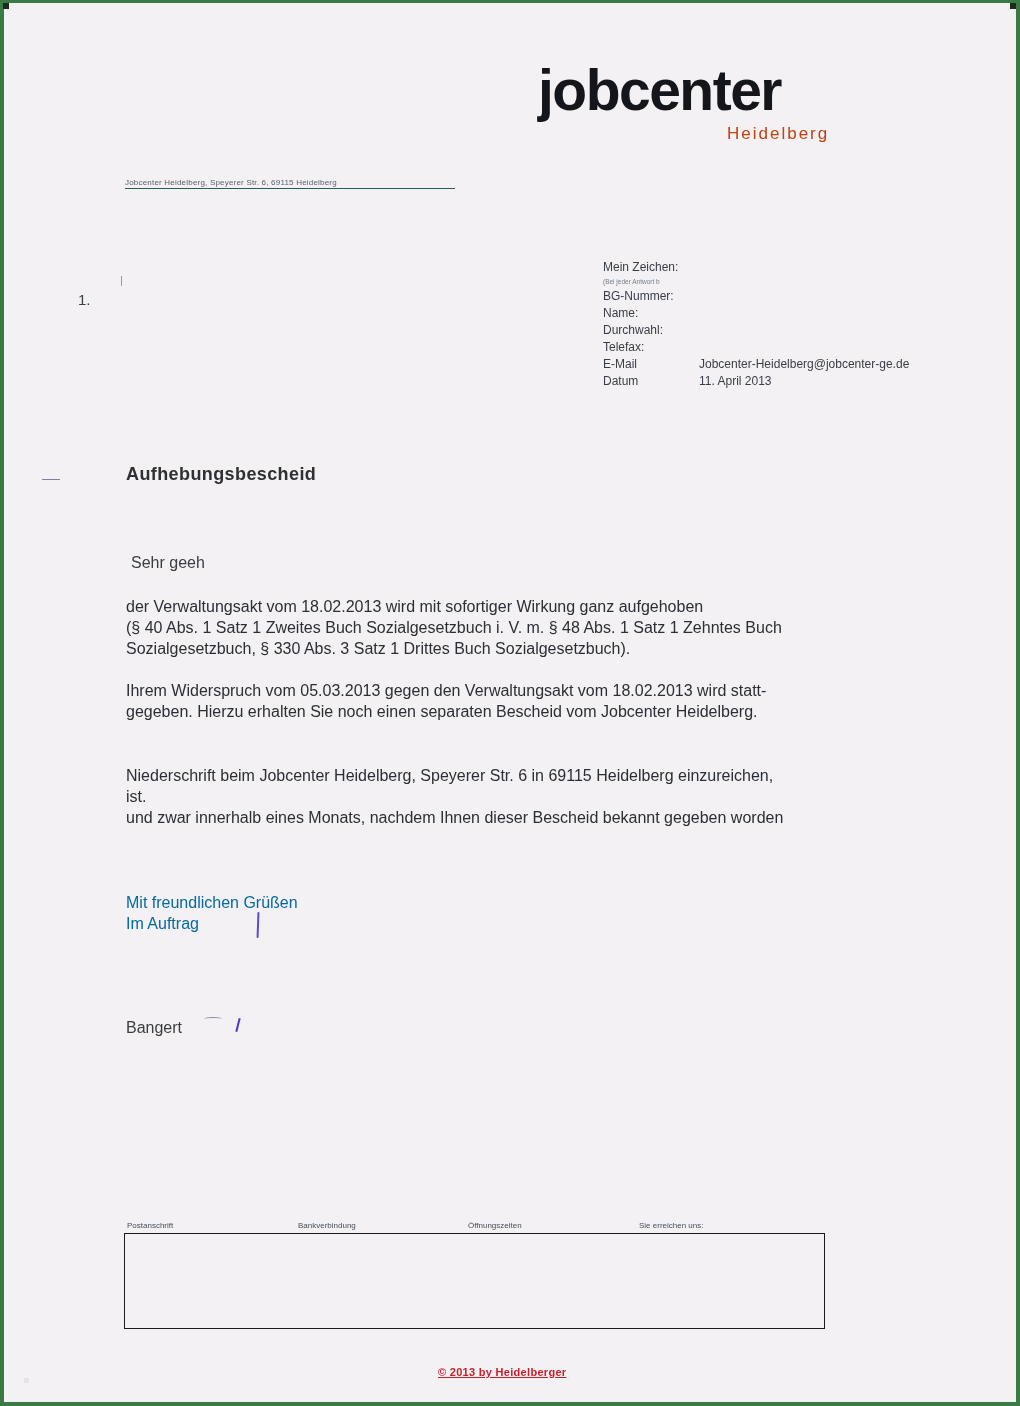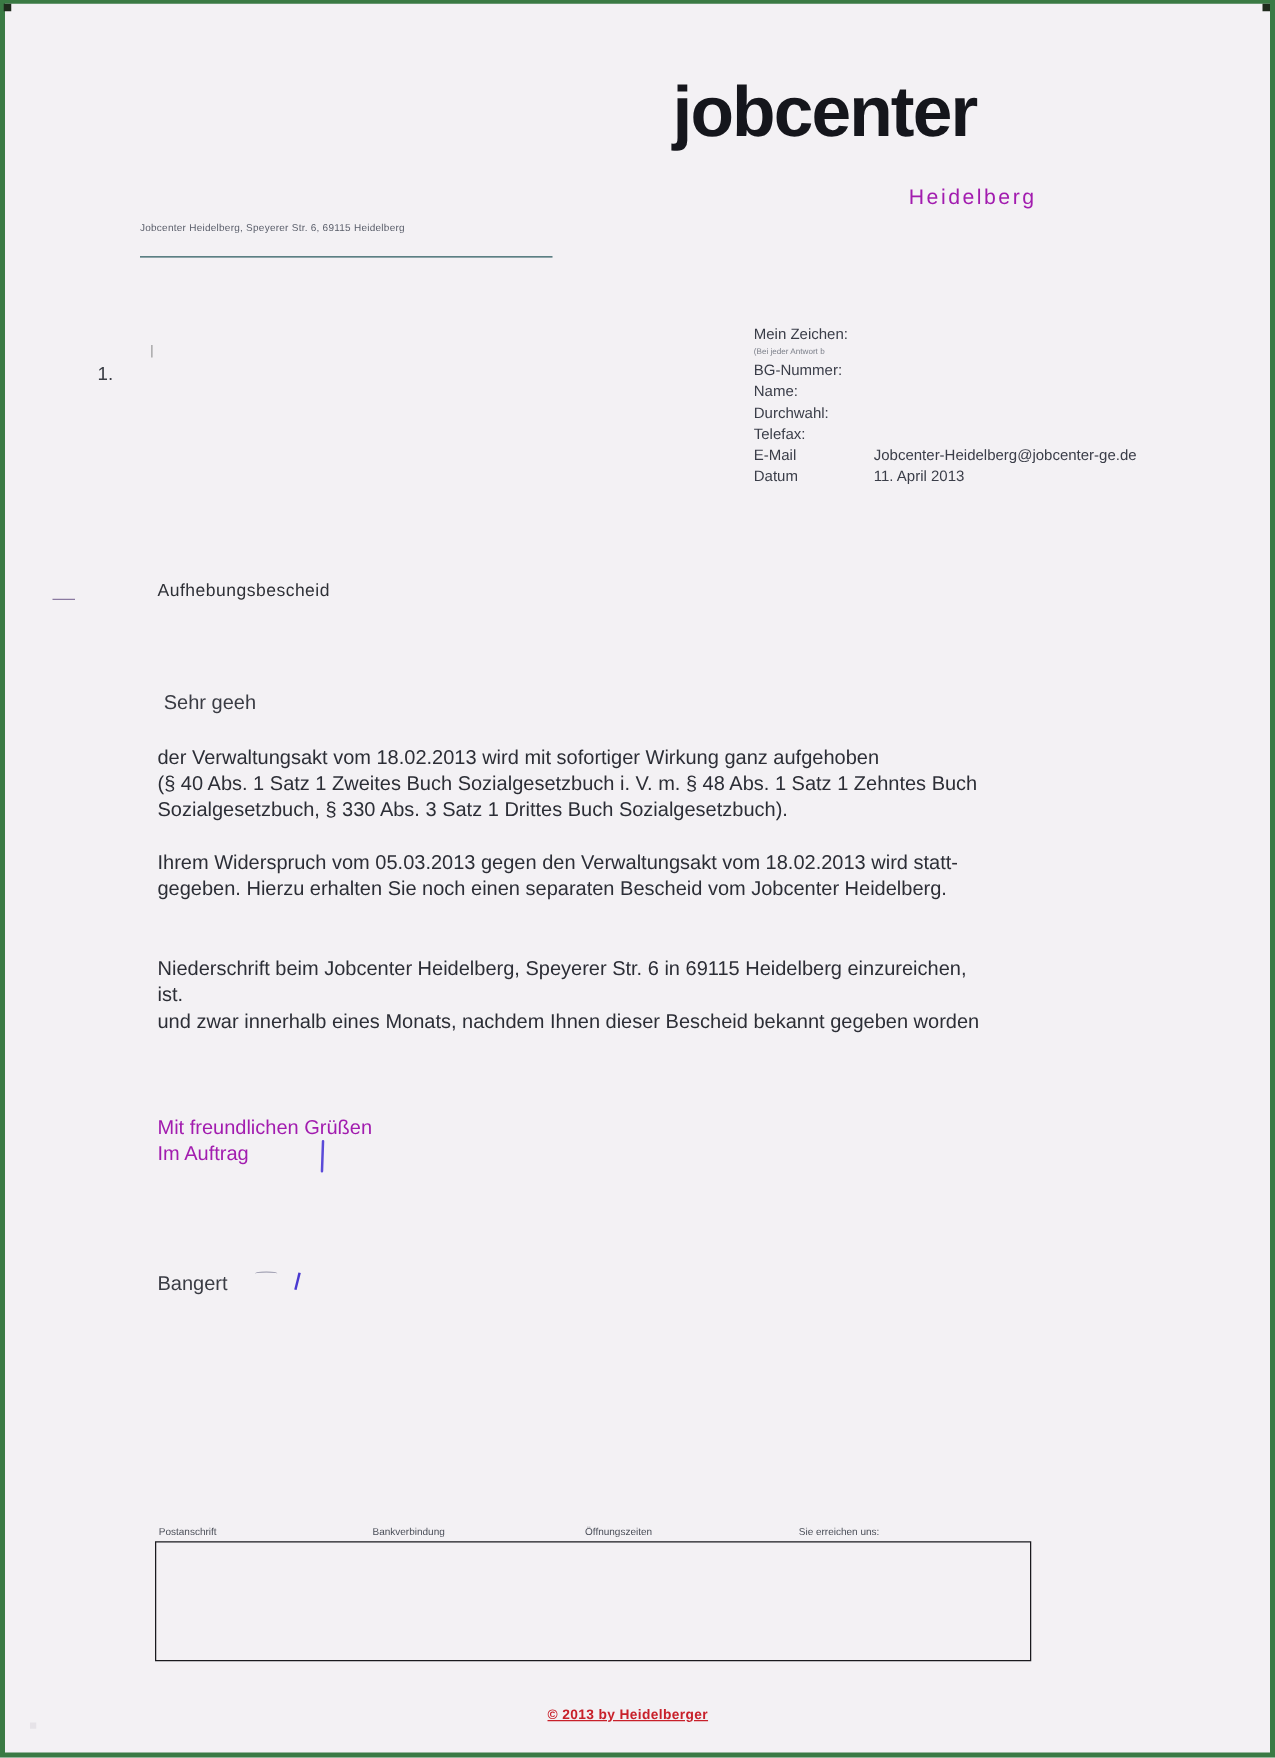--- a/index.html
+++ b/index.html
@@ -26,55 +26,55 @@
 
     
     .logo-main {
       left: 538px; top: 62px;
       font-family: "Liberation Sans", sans-serif;
       font-weight: 700; font-size: 57px; letter-spacing: -1.5px;
       color: #15161c; line-height: 1;
     }
     .logo-sub {
       left: 727px; top: 125px;
-      font-size: 17px; letter-spacing: 2px; color: #a21caf; line-height: 1; margin-top: 24px;
+      font-size: 17px; letter-spacing: 2px; color: #c2410c; line-height: 1;
     }
 
     
     .sender-line {
-      left: 112px; top: 178px; font-size: 8px; color: #5a5e6a; letter-spacing: 0.2px;
-      width: 330px; padding-bottom: 17px; border-bottom: 1.5px solid #2a5a5e;
+      left: 125px; top: 178px; font-size: 8px; color: #5a5e6a; letter-spacing: 0.2px;
+      width: 330px; padding-bottom: 0; border-bottom: 1.5px solid #2a5a5e;
       line-height: 1.2;
     }
 
     .marker-bar { left: 121px; top: 276px; width: 1px; height: 10px; background: #9a9a9a; }
     .numbering { left: 78px; top: 291px; font-size: 15px; color: #3a3d44; }
 
     
     .info-block { left: 603px; top: 259px; font-size: 12px; color: #3a3d48; }
     .info-row { position: relative; height: 17px; line-height: 17px; white-space: nowrap; }
     .info-row.small { height: 12px; line-height: 12px; font-size: 6.5px; color: #7a7e88; }
     .info-label { display: inline-block; width: 96px; }
     .info-value { display: inline-block; text-align: center; }
 
     
     .dash-mark { left: 42px; top: 479px; width: 18px; height: 1px; background: #8a7aa0; }
     .doc-title {
-      left: 126px; top: 464px; font-size: 14px; font-weight: 400; color: #2e3036; letter-spacing: 0.4px;
+      left: 126px; top: 464px; font-size: 18px; font-weight: 700; color: #2e3036; letter-spacing: 0.4px;
     }
 
     .salutation { left: 131px; top: 554px; font-size: 16px; color: #3a3c44; }
 
     .body-text { font-size: 16px; line-height: 21px; color: #2c2e36; white-space: nowrap; }
     .para1 { left: 126px; top: 596px; }
     .section-heading { font-weight: 700; font-size: 16px; color: #2a2c33; letter-spacing: 0.2px; }
     .grund-block { left: 126px; top: 680px; }
     .rbb-block { left: 126px; top: 765px; }
 
-    .closing { left: 126px; top: 892px; font-size: 16px; line-height: 21px; color: #a21caf; }
+    .closing { left: 126px; top: 892px; font-size: 16px; line-height: 21px; color: #0369a1; }
     .signature-stroke { left: 257px; top: 912px; width: 2px; height: 26px; background: #5a4ad8; border-radius: 1px; transform: rotate(2deg); }
     .signer { left: 126px; top: 1019px; font-size: 16px; color: #3a3c44; }
     .sign-mark-1 { left: 204px; top: 1017px; width: 18px; height: 3px; border-top: 1px solid #8a8aa0; border-radius: 50% 50% 0 0; }
     .sign-mark-2 { left: 237px; top: 1018px; width: 2px; height: 14px; background: #4a3ad0; transform: rotate(14deg); }
 
     
     .footer-labels { left: 127px; top: 1221px; font-size: 8px; color: #4a4e58; width: 700px; }
     .footer-label { position: absolute; top: 0; white-space: nowrap; }
     .footer-box {
       left: 124px; top: 1233px; width: 701px; height: 96px;

